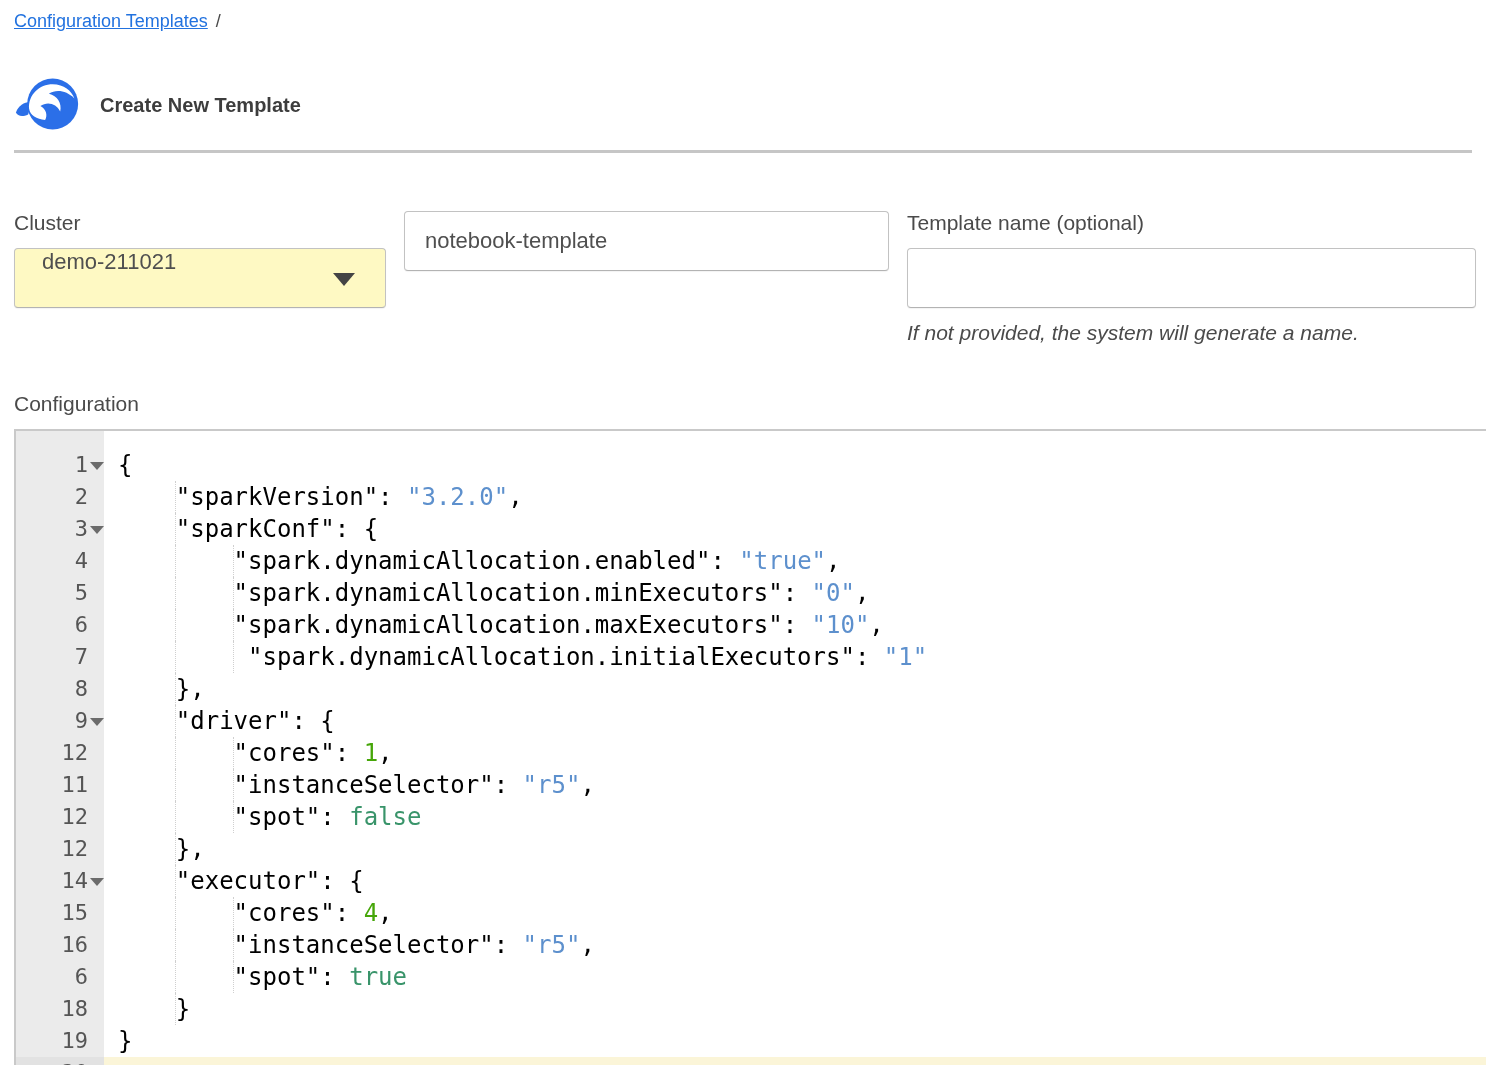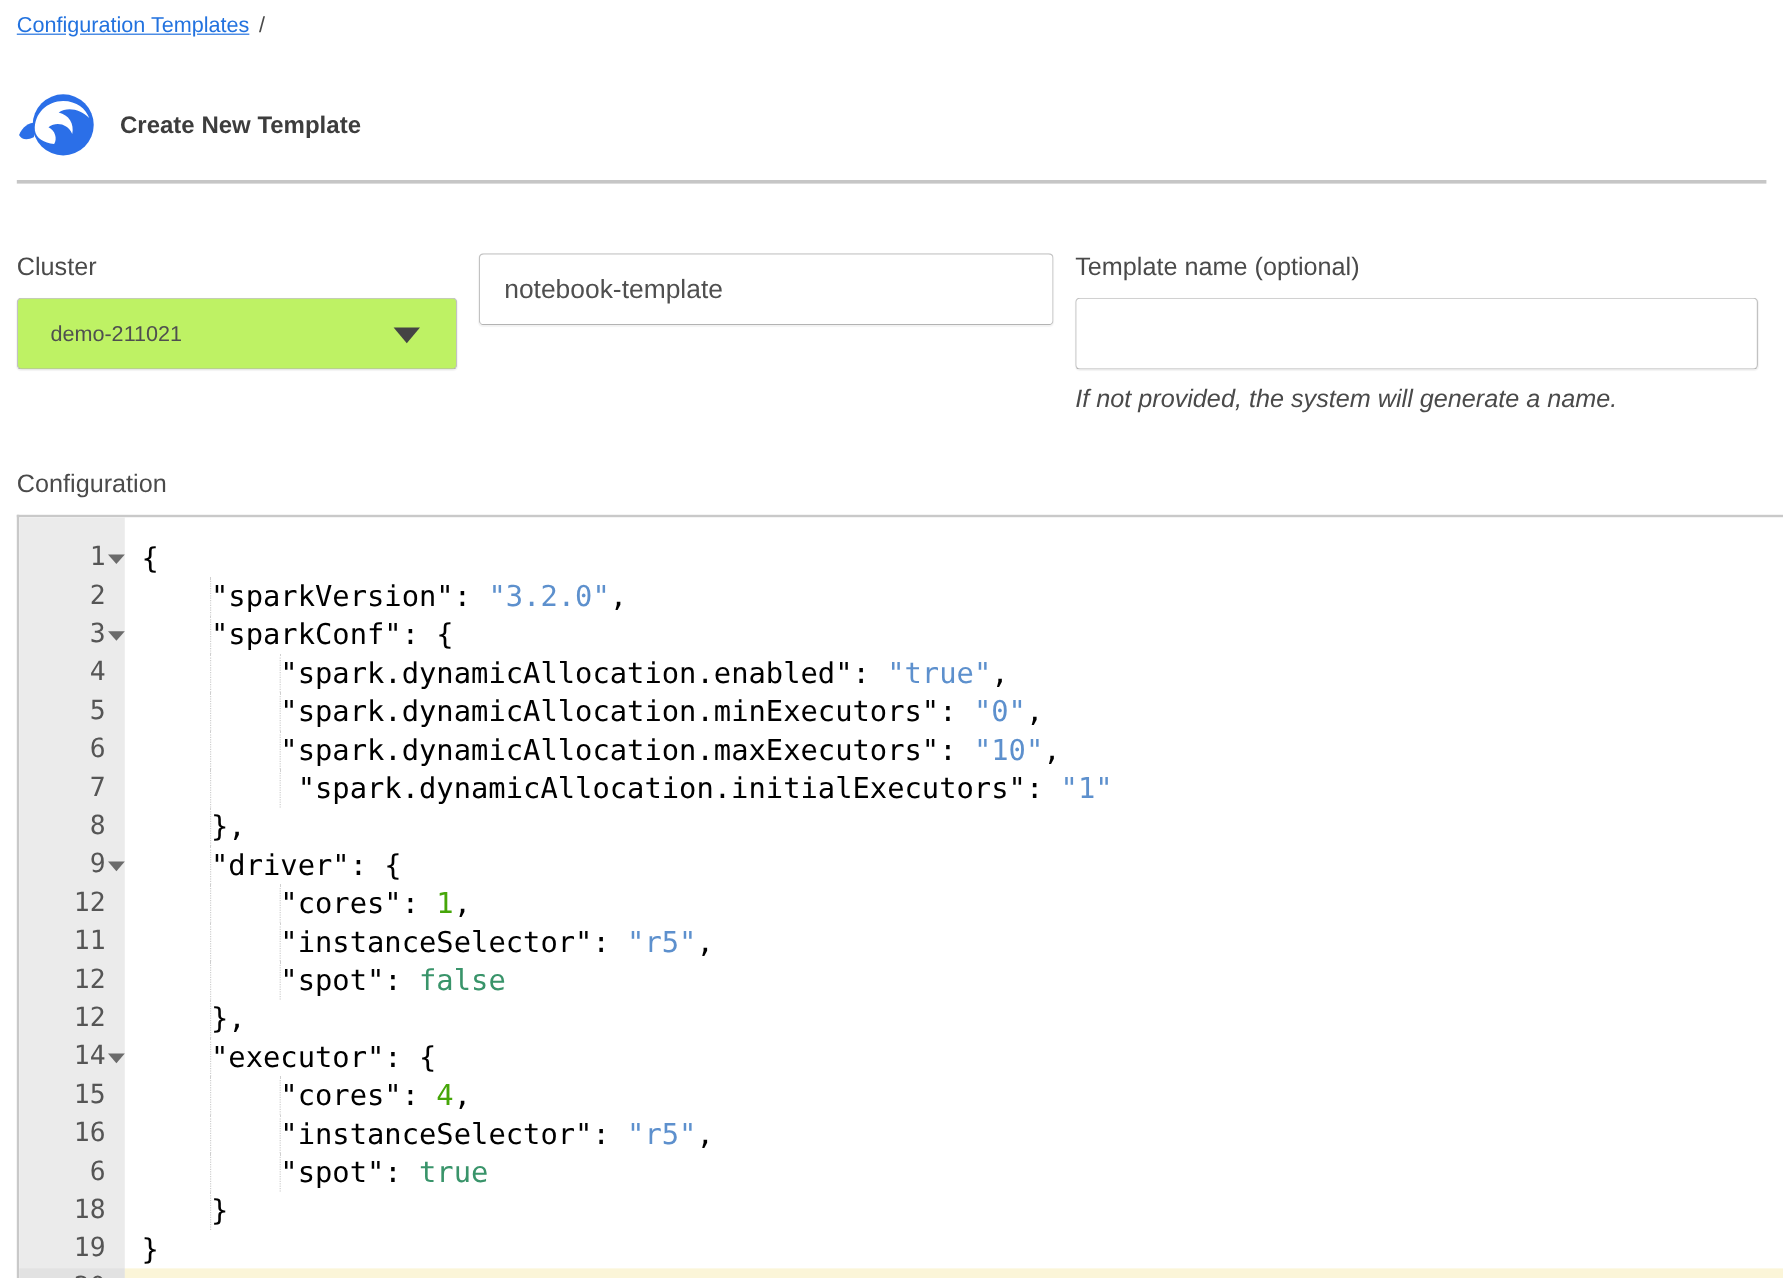--- a/index.html
+++ b/index.html
@@ -9,27 +9,27 @@
   .breadcrumb { margin:11px 14px 0 14px; font-size:18px; }
   .breadcrumb a { color:#2272DF; text-decoration:underline; cursor:pointer; }
   .breadcrumb .sep { color:#4a4a4a; margin-left:8px; }
 
   .header { display:flex; align-items:center; gap:20px; margin:44px 14px 0 14px; }
   .logo { width:66px; height:58px; flex:0 0 auto; }
   .page-title { font-size:20px; font-weight:700; color:#3d3d3d; }
 
   .divider { height:3px; background:#c6c6c6; margin:16px 14px 0 14px; }
 
-  .form-row { display:flex; gap:18px; margin:58px 21px 0 14px; }
+  .form-row { display:flex; gap:18px; margin:58px 10px 0 14px; }
   .field-label { font-size:21px; color:#4a4a4a; margin-bottom:13px; }
   .col1 { width:398px; } .col2 { width:519px; } .col3 { width:569px; flex:0 0 auto; }
 
   .select-box { position:relative; height:60px; border:1px solid #c2c2c2; border-bottom-color:#b3b3b3;
-                border-radius:4px; display:flex; align-items:center; padding-left:27px;
-                font-size:18px; color:#4f4f4f; cursor:pointer; background:#bef264;
+                border-radius:4px; display:flex; padding-left:27px;
+                font-size:22px; color:#4f4f4f; cursor:pointer; background:#fef9c3;
                 box-shadow:0 1px 1px rgba(0,0,0,0.05); }
   .select-caret { position:absolute; right:30px; top:50%; margin-top:-5px;
                   width:0; height:0; border-left:11px solid transparent;
                   border-right:11px solid transparent; border-top:13px solid #444; }
 
   .text-input { width:100%; height:60px; border:1px solid #c2c2c2; border-bottom-color:#b3b3b3;
                 border-radius:4px; padding:0 20px; font-size:22px; color:#4f4f4f;
                 font-family:"Liberation Sans", sans-serif; box-shadow:0 1px 1px rgba(0,0,0,0.05); }
   .helper { margin-top:13px; font-size:21px; color:#4a4a4a;font-style:italic; }
 

